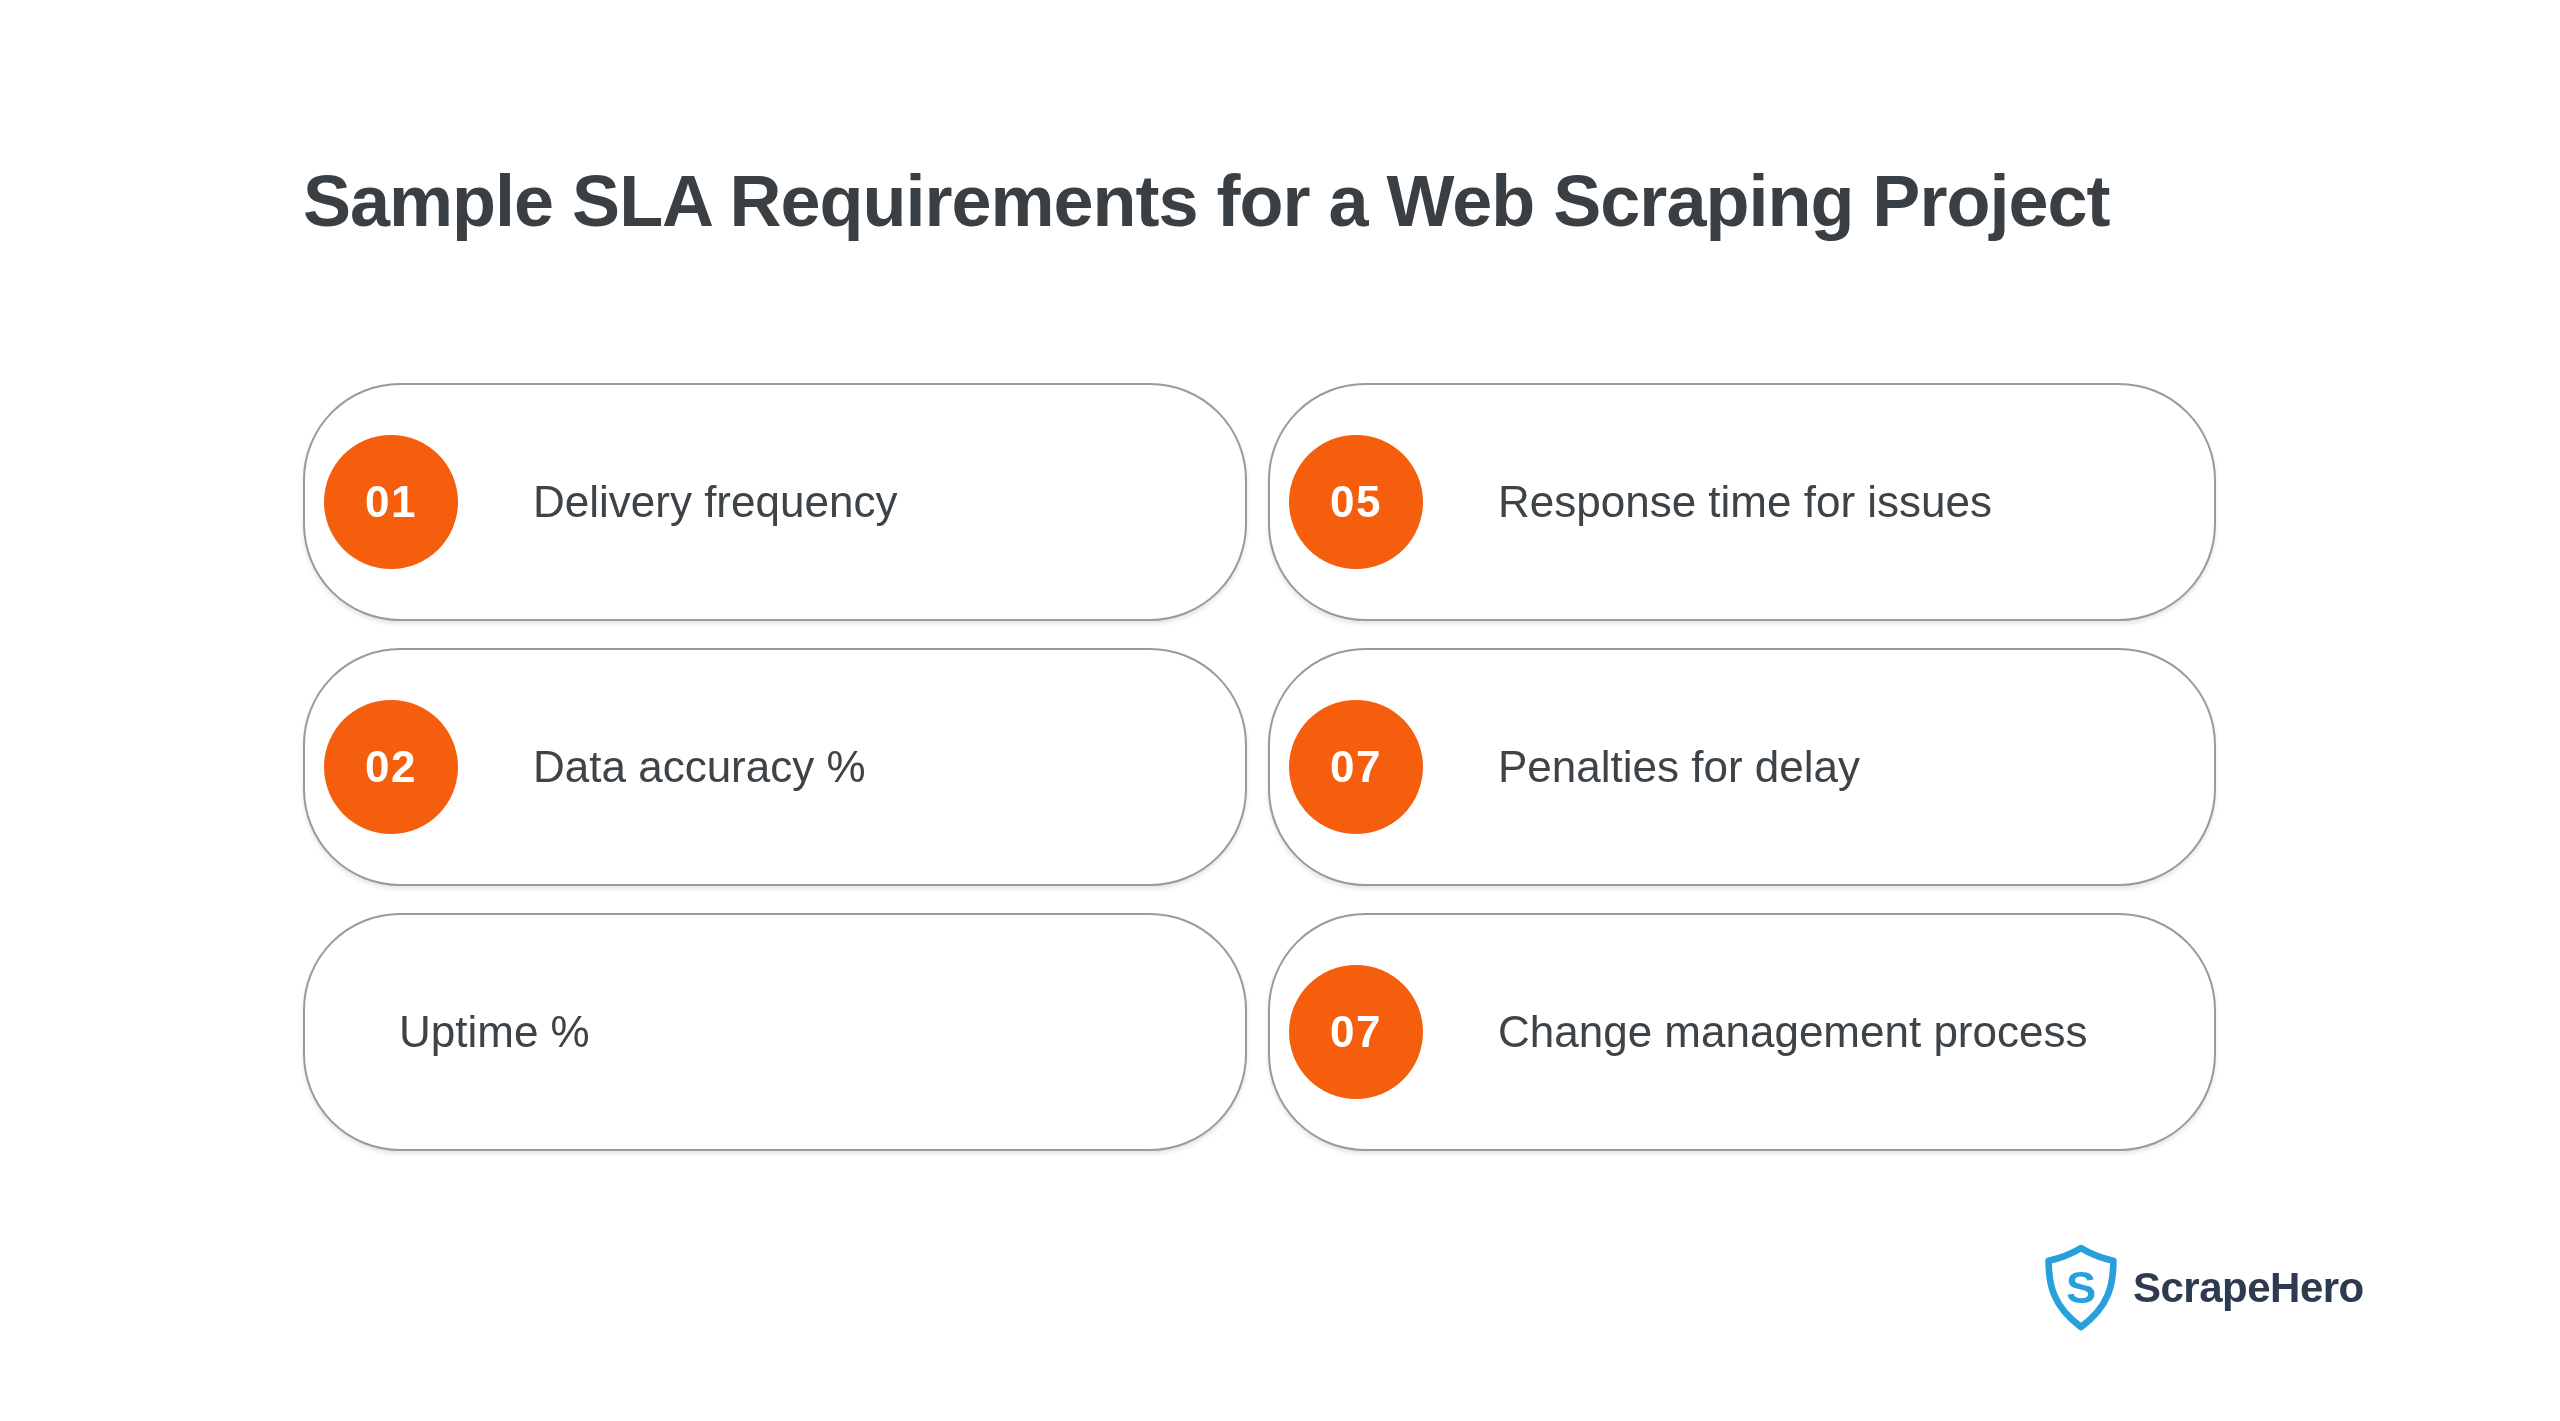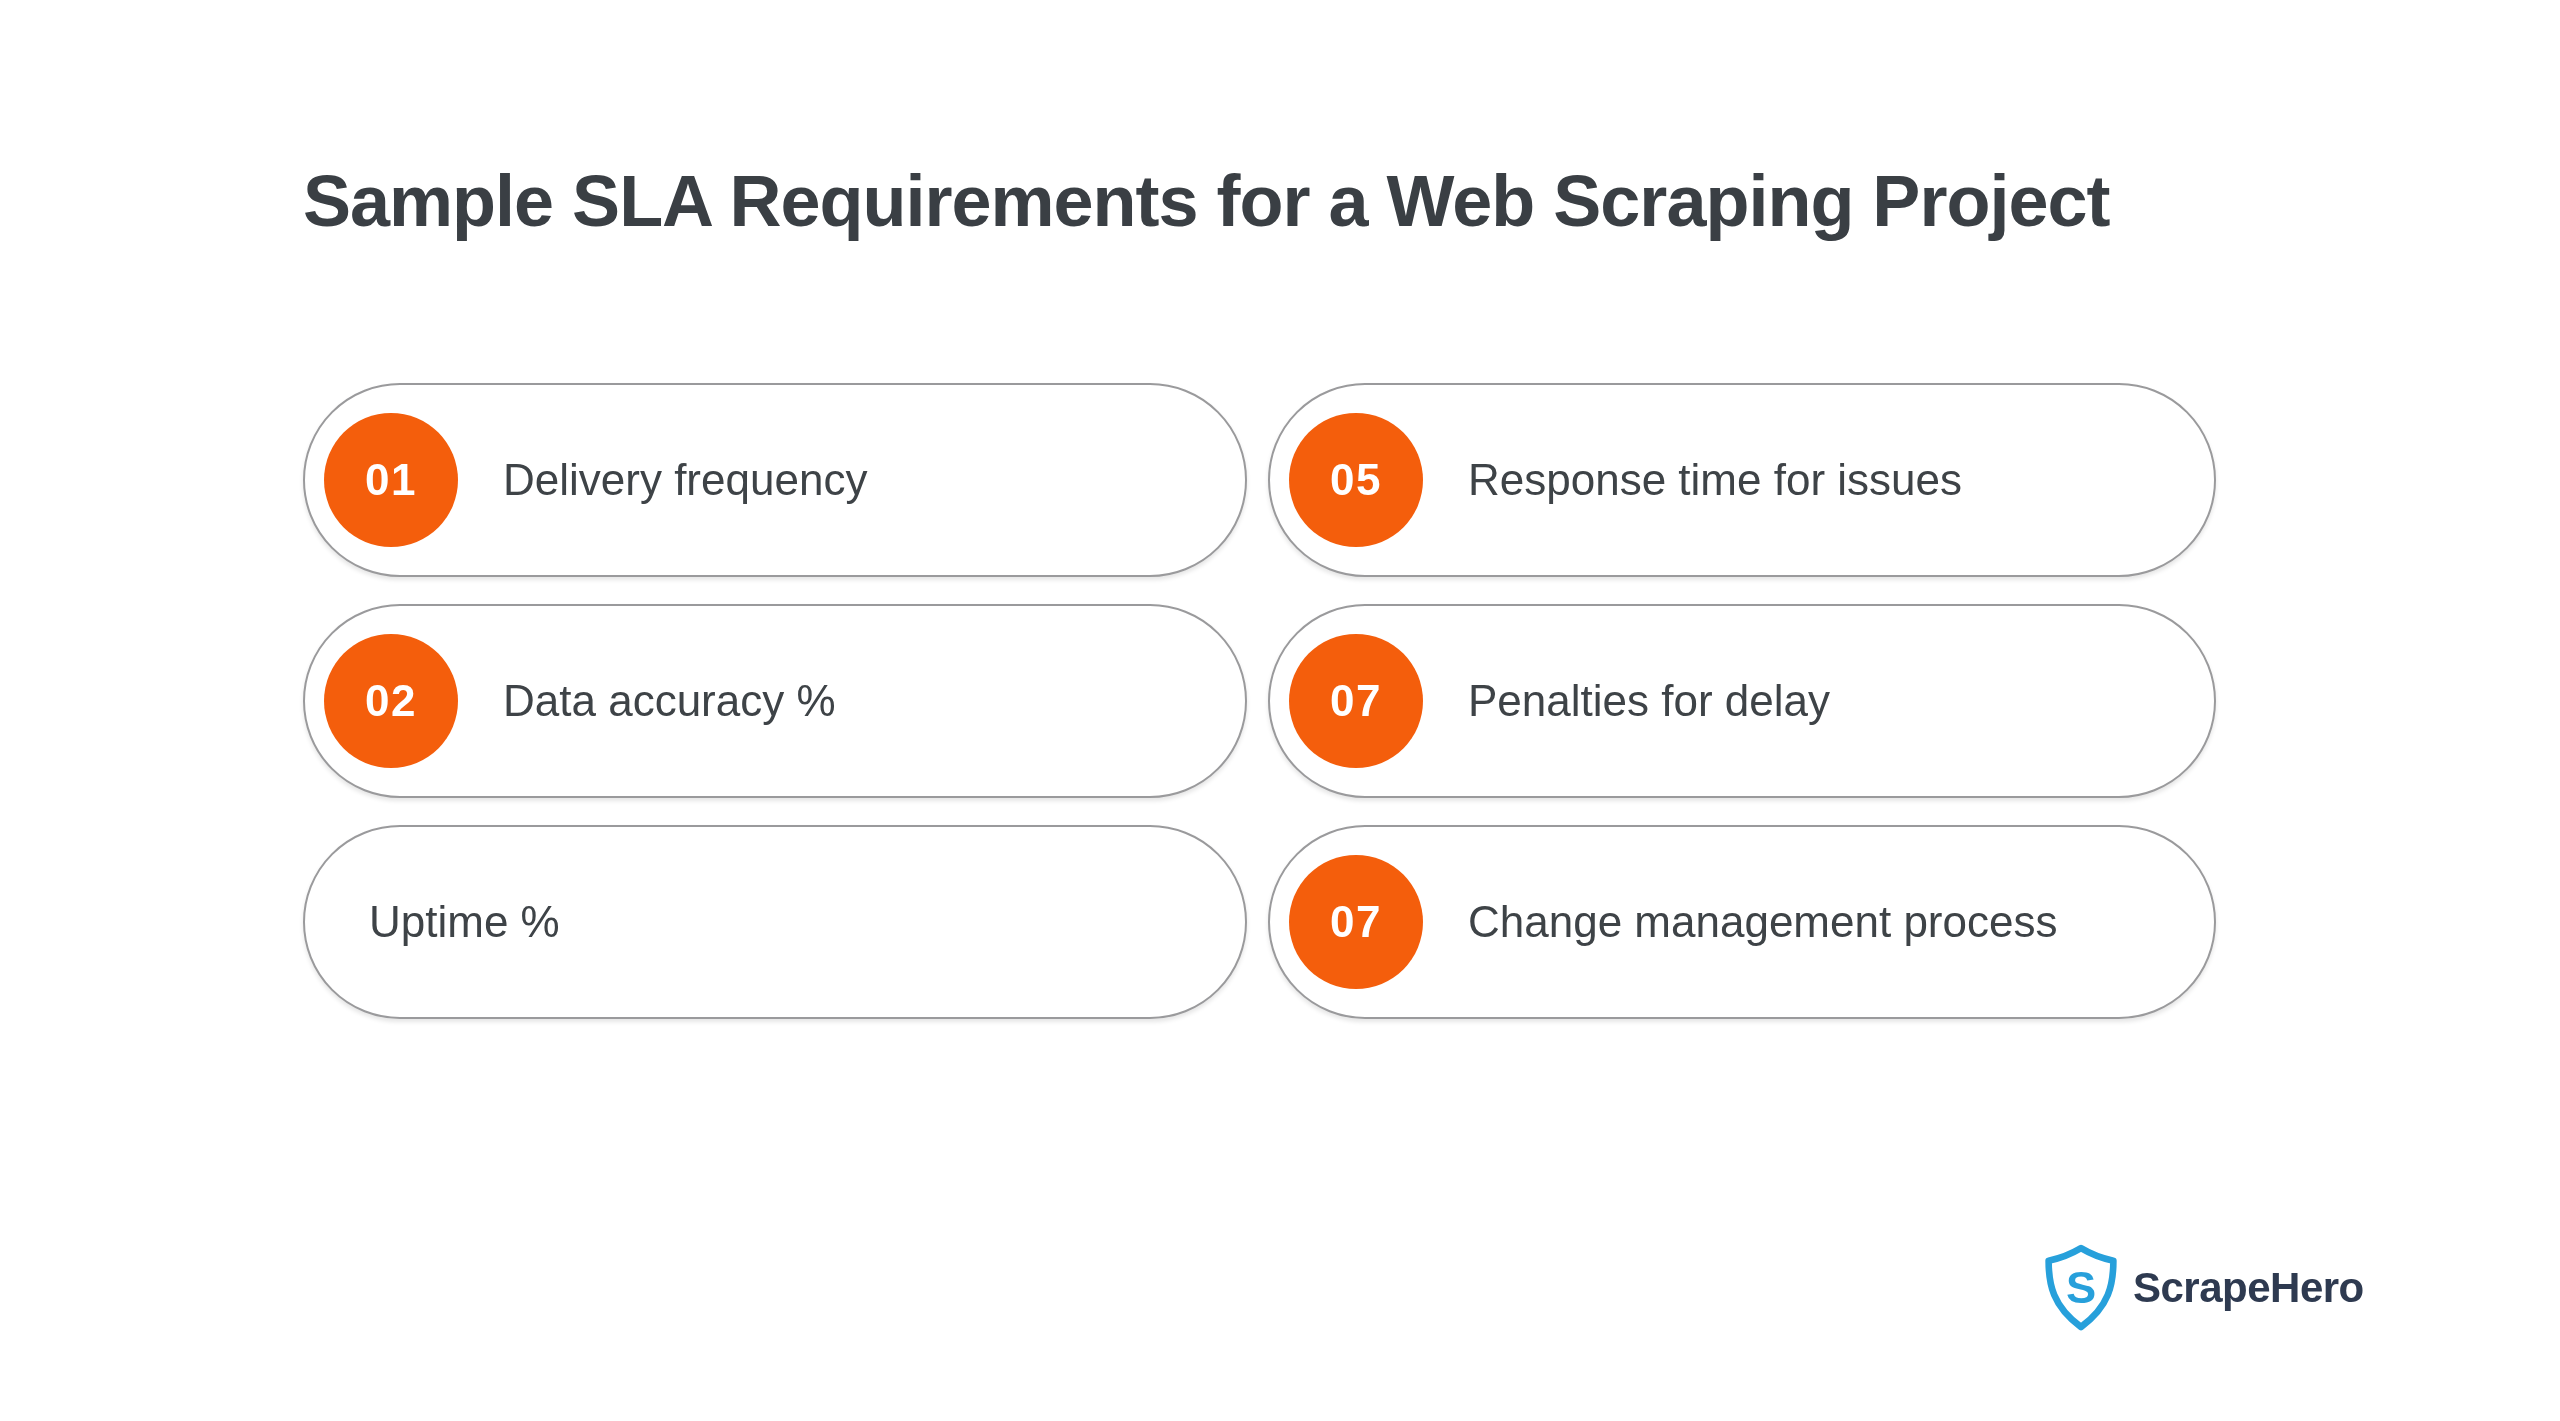--- a/index.html
+++ b/index.html
@@ -26,21 +26,21 @@
   }
   .col {
     position: absolute;
     display: flex;
     flex-direction: column;
     gap: 27px;
   }
   .col-left  { left: 303px;  top: 383px; width: 944px; }
   .col-right { left: 1268px; top: 383px; width: 948px; }
   .pill {
-    height: 194px;
+    height: 238px;
     background: #ffffff;
     border: 2px solid #9a9a9c;
     border-radius: 97px;
     display: flex;
     align-items: center;
     padding-left: 19px;
     box-shadow: 0 3px 4px rgba(0,0,0,0.10);
   }
   .num-circle {
     width: 134px; height: 134px;
@@ -49,21 +49,21 @@
     color: #ffffff;
     display: flex;
     align-items: center;
     justify-content: center;
     font-size: 44px;
     font-weight: 700;
     letter-spacing: 1.5px;
     flex: 0 0 134px;
   }
   .pill-label {
-    margin-left: 45px;
+    margin-left: 75px;
     font-size: 44px;
     font-weight: 400;
     color: #3e4347;
     white-space: nowrap;
   }
   .logo {
     position: absolute;
     left: 2042px; top: 1243px;
     display: flex;
     align-items: center;

